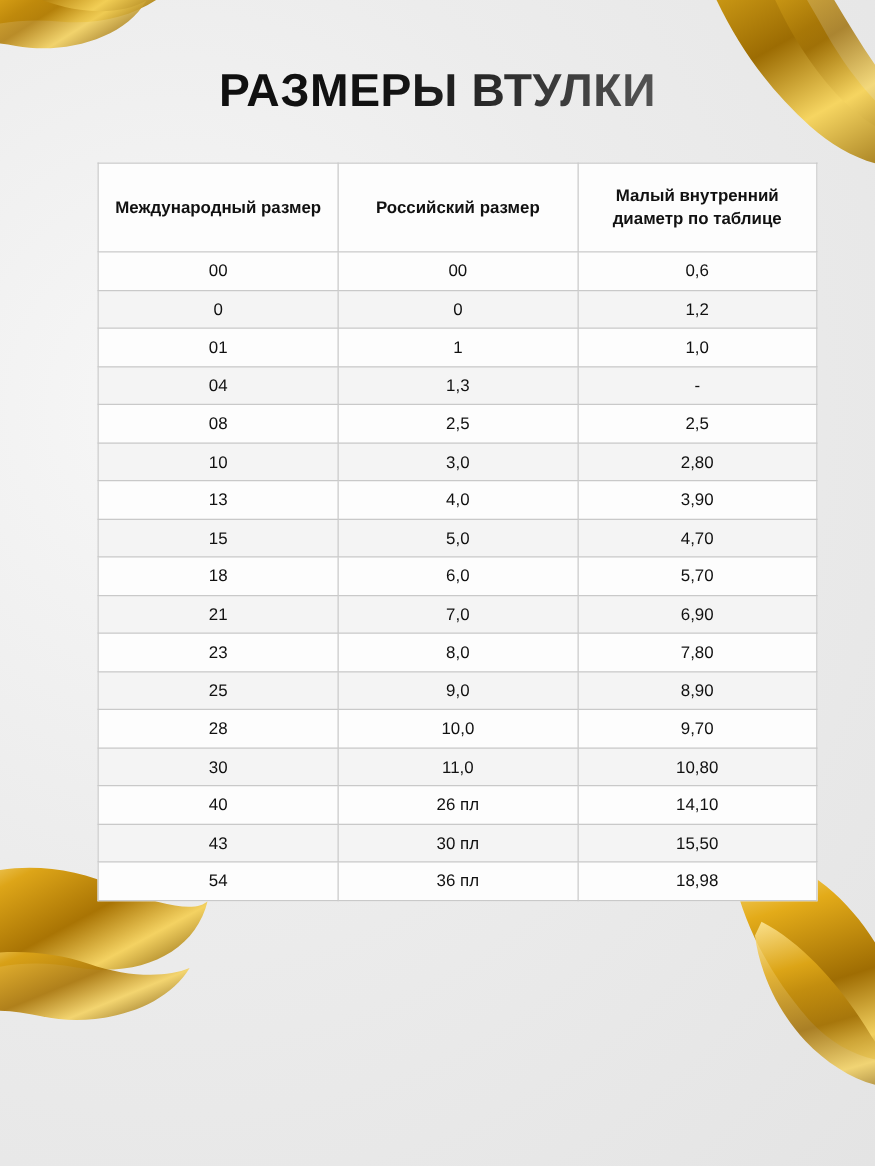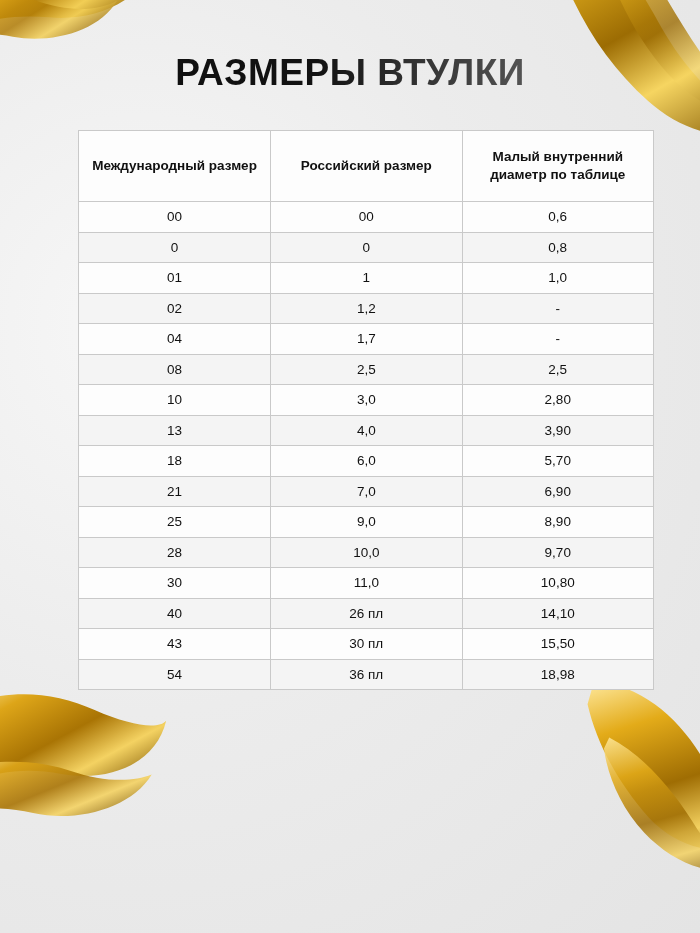--- a/index.html
+++ b/index.html
@@ -193,63 +193,68 @@
       </thead>
       <tbody>
         <tr>
           <td>00</td>
           <td>00</td>
           <td>0,6</td>
         </tr>
         <tr>
           <td>0</td>
           <td>0</td>
-          <td>0,8</td>
+          <td>1,2</td>
         </tr>
         <tr>
           <td>01</td>
           <td>1</td>
           <td>1,0</td>
         </tr>
         <tr>
-          <td>02</td>
-          <td>1,2</td>
-          <td>-</td>
-        </tr>
-        <tr>
           <td>04</td>
-          <td>1,7</td>
+          <td>1,3</td>
           <td>-</td>
         </tr>
         <tr>
           <td>08</td>
           <td>2,5</td>
           <td>2,5</td>
         </tr>
         <tr>
           <td>10</td>
           <td>3,0</td>
           <td>2,80</td>
         </tr>
         <tr>
           <td>13</td>
           <td>4,0</td>
           <td>3,90</td>
         </tr>
         <tr>
+          <td>15</td>
+          <td>5,0</td>
+          <td>4,70</td>
+        </tr>
+        <tr>
           <td>18</td>
           <td>6,0</td>
           <td>5,70</td>
         </tr>
         <tr>
           <td>21</td>
           <td>7,0</td>
           <td>6,90</td>
         </tr>
         <tr>
+          <td>23</td>
+          <td>8,0</td>
+          <td>7,80</td>
+        </tr>
+        <tr>
           <td>25</td>
           <td>9,0</td>
           <td>8,90</td>
         </tr>
         <tr>
           <td>28</td>
           <td>10,0</td>
           <td>9,70</td>
         </tr>
         <tr>

